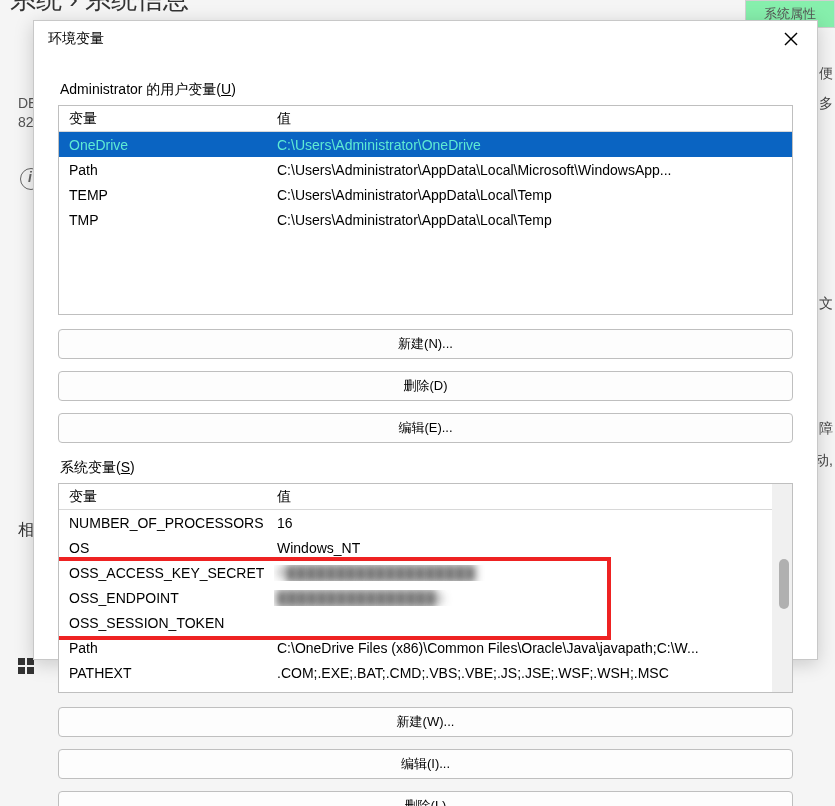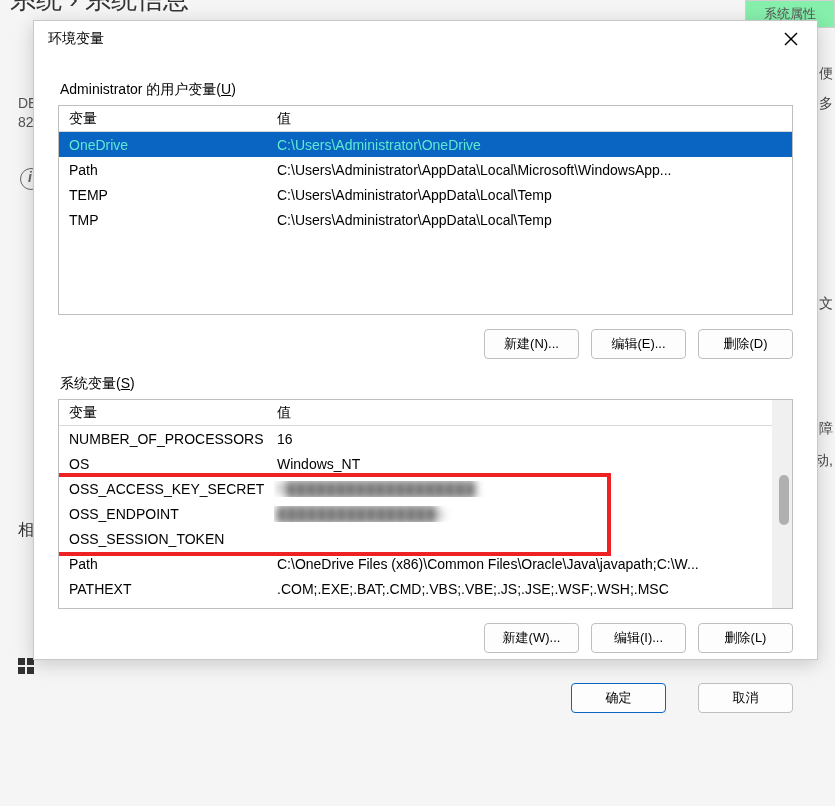--- a/index.html
+++ b/index.html
@@ -38,21 +38,21 @@
     .section-label u{text-decoration:underline;}
     .list-box{ border:1px solid #bfbfbf; background:#fff; height:210px; position:relative; overflow:hidden;}
     .list-header{display:flex; border-bottom:1px solid #d8d8d8; height:26px; align-items:center;}
     .col-name{ width:215px; padding-left:10px; }
     .col-val{ flex:1; padding-left:3px;}
     .list-body{ overflow:hidden;}
     .row{ display:flex; height:25px; align-items:center;}
     .row.selected{ background:#0a64c2; color:#5eead4;}
     .row .c1{ width:215px; padding-left:10px; white-space:nowrap; overflow:hidden; text-overflow:ellipsis;}
     .row .c2{ flex:1; padding-left:3px; white-space:nowrap; overflow:hidden; text-overflow:ellipsis;}
-    .btn-row{ display:flex; justify-content:flex-end; gap:12px; margin-top:14px;}
+    .btn-row{ display:flex; justify-content:flex-end; gap:12px; margin-top:14px;flex-direction:column;}
     .btn{ min-width:95px; height:30px; border:1px solid #bfbfbf; background:#fdfdfd; border-radius:4px; font-size:13px; display:flex; align-items:center; justify-content:center; cursor:pointer; color:#000; padding:0 10px;}
     .btn.primary{border:1.5px solid #0a64c2;}
     .sys-box{ border:1px solid #bfbfbf; background:#fff; height:210px; position:relative; overflow:hidden;}
     .sys-scroll{position:absolute;right:0;top:0;bottom:0;width:20px;background:#f0f0f0;}
     .sys-thumb{position:absolute;right:3px;width:10px;height:50px;background:#b0b0b0;border-radius:5px;top:75px;}
     .sys-body{position:absolute;left:0;right:20px;top:26px;bottom:0;overflow:hidden;}
     .sys-header{display:flex; border-bottom:1px solid #d8d8d8; height:26px; align-items:center; position:absolute;left:0;right:20px;top:0;}
     .redbox{position:absolute;border:4px solid #e22; pointer-events:none;}
     .bottom-row{ display:flex; justify-content:flex-end; gap:32px; margin-top:30px;}
     .blur{color:transparent; text-shadow:0 0 9px rgba(80,80,80,.9);}
@@ -117,24 +117,24 @@
             <div class="c2">C:\Users\Administrator\AppData\Local\Temp</div>
           </div>
         </div>
     </div>
 
     <div class="btn-row">
       <div class="btn">
           <span>新建(N)...</span>
         </div>
       <div class="btn">
+          <span>删除(D)</span>
+        </div>
+      <div class="btn">
           <span>编辑(E)...</span>
-        </div>
-      <div class="btn">
-          <span>删除(D)</span>
         </div>
     </div>
 
     <div class="section-label" style="">
       <span>系统变量(</span><u>S</u><span>)</span>
     </div>
 
     <div class="sys-box">
       <div class="sys-header">
         <div class="col-name">变量</div>

